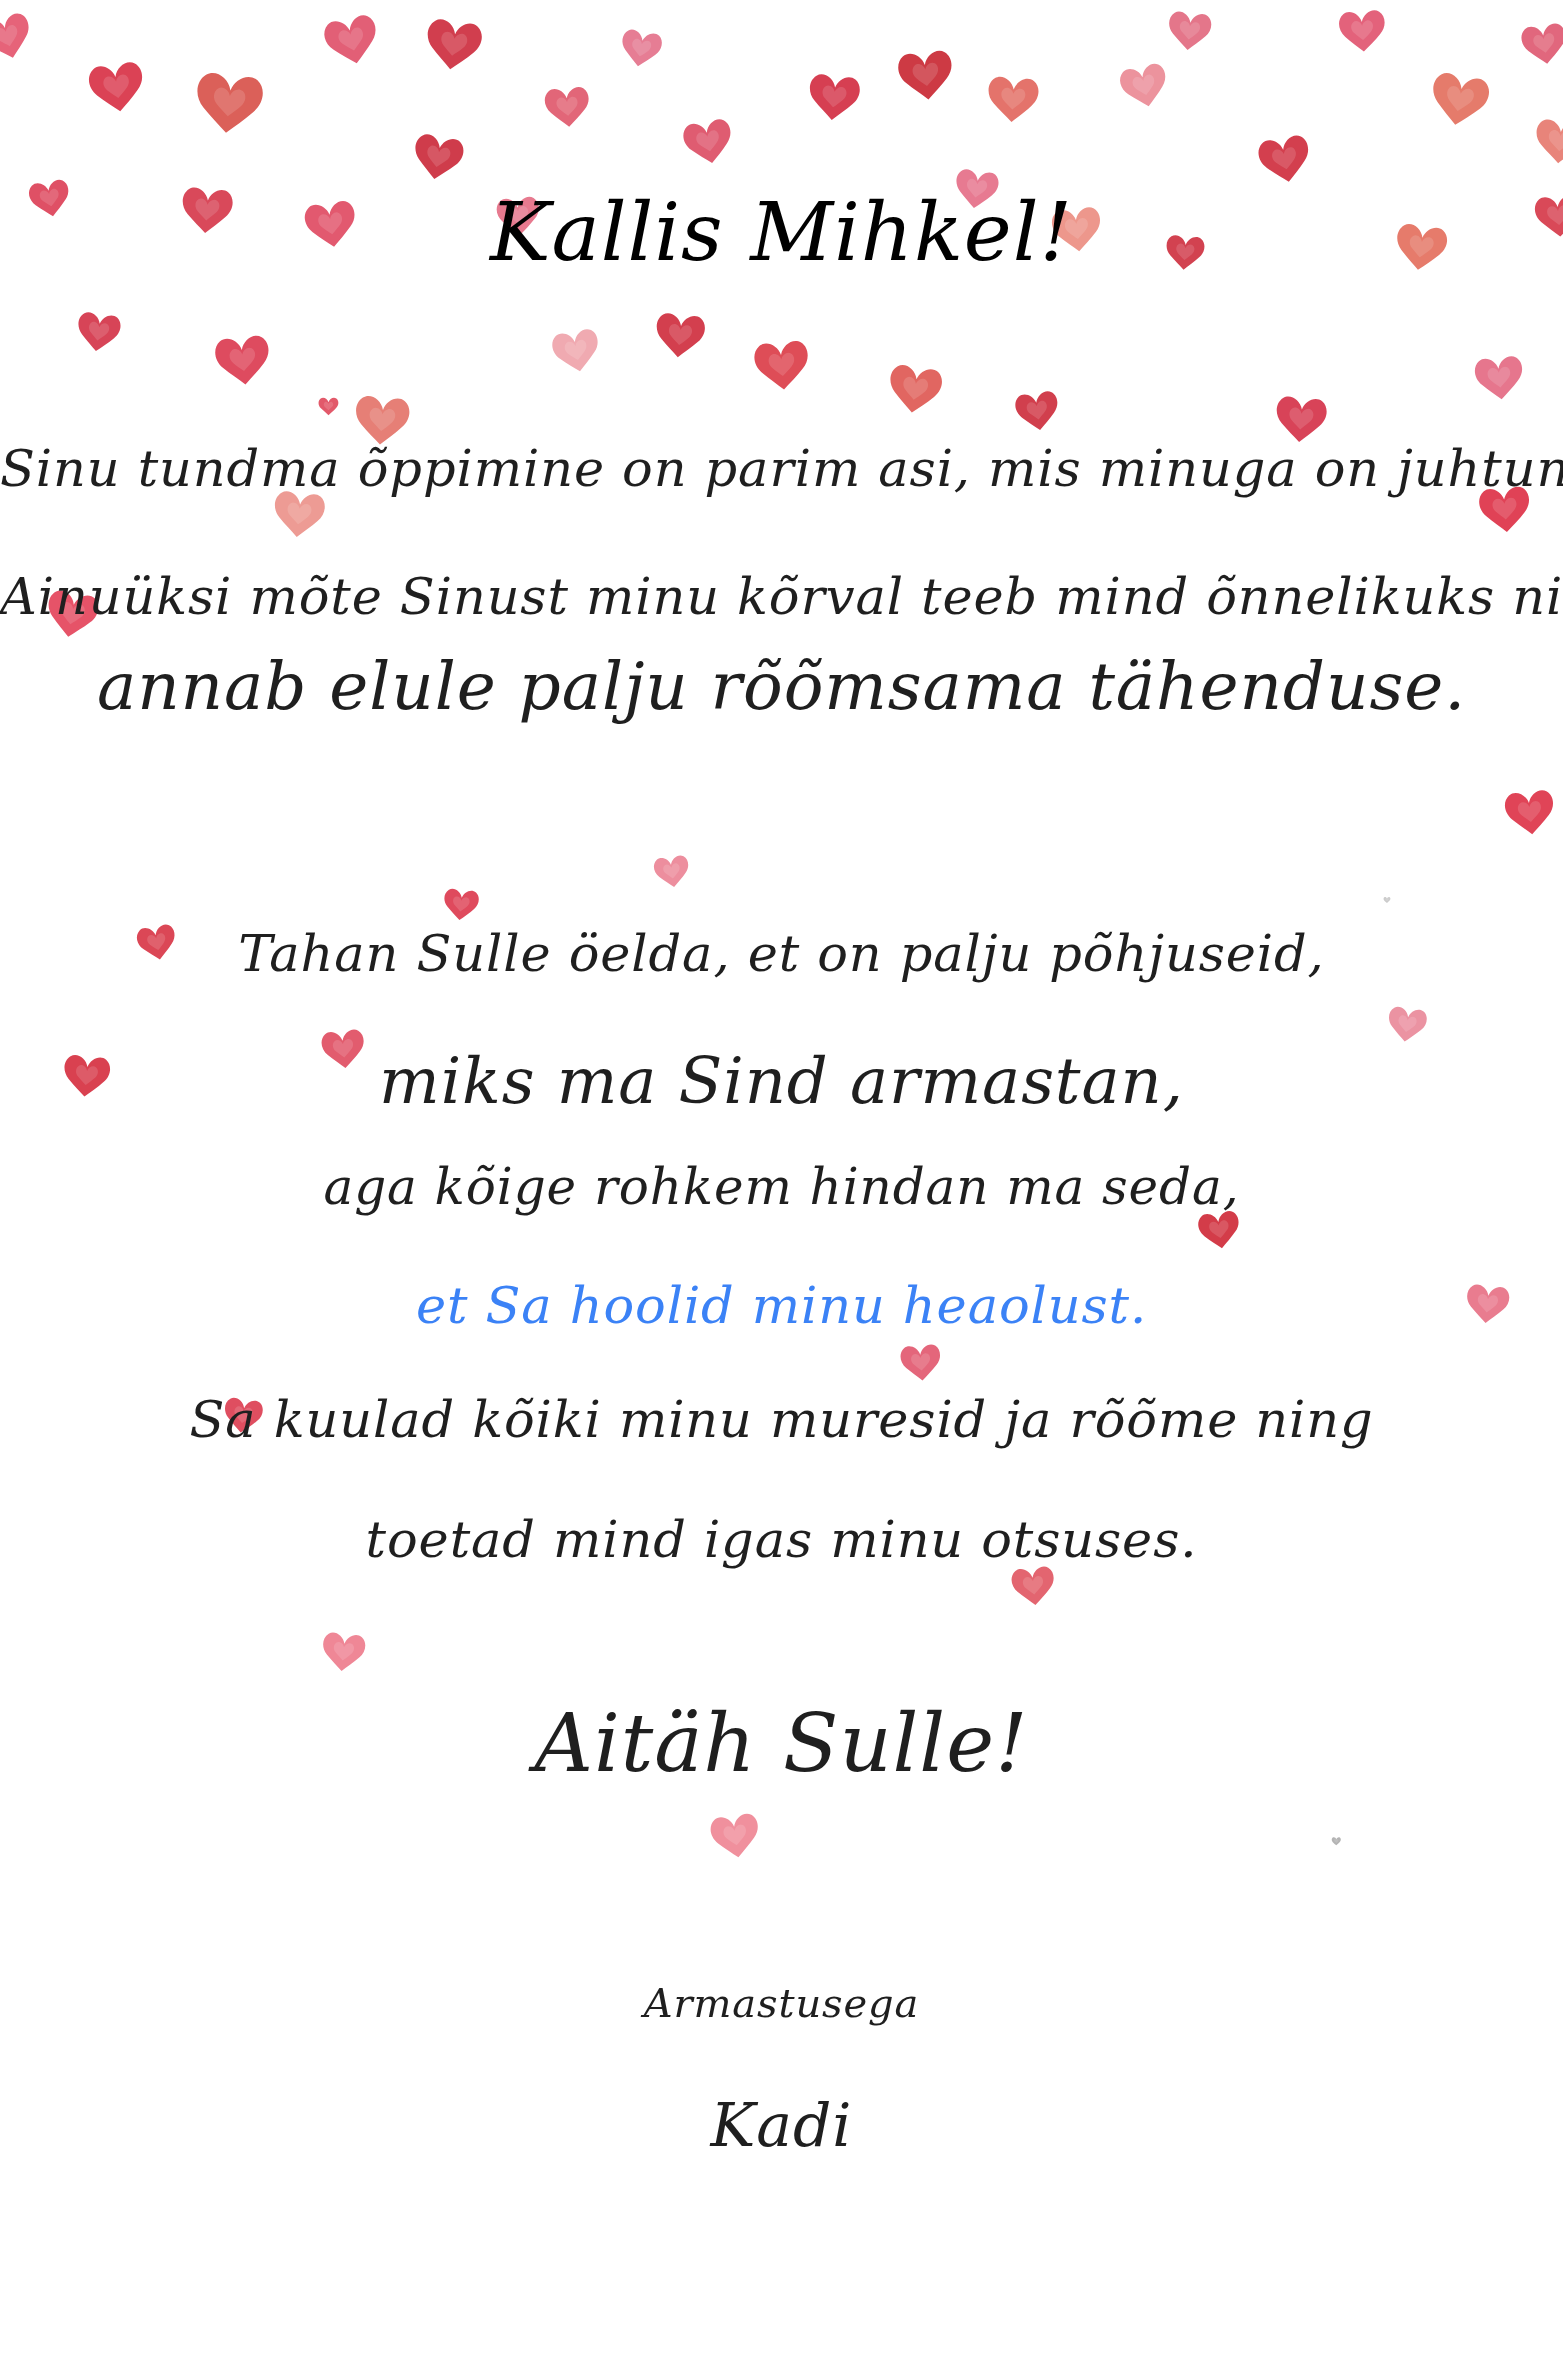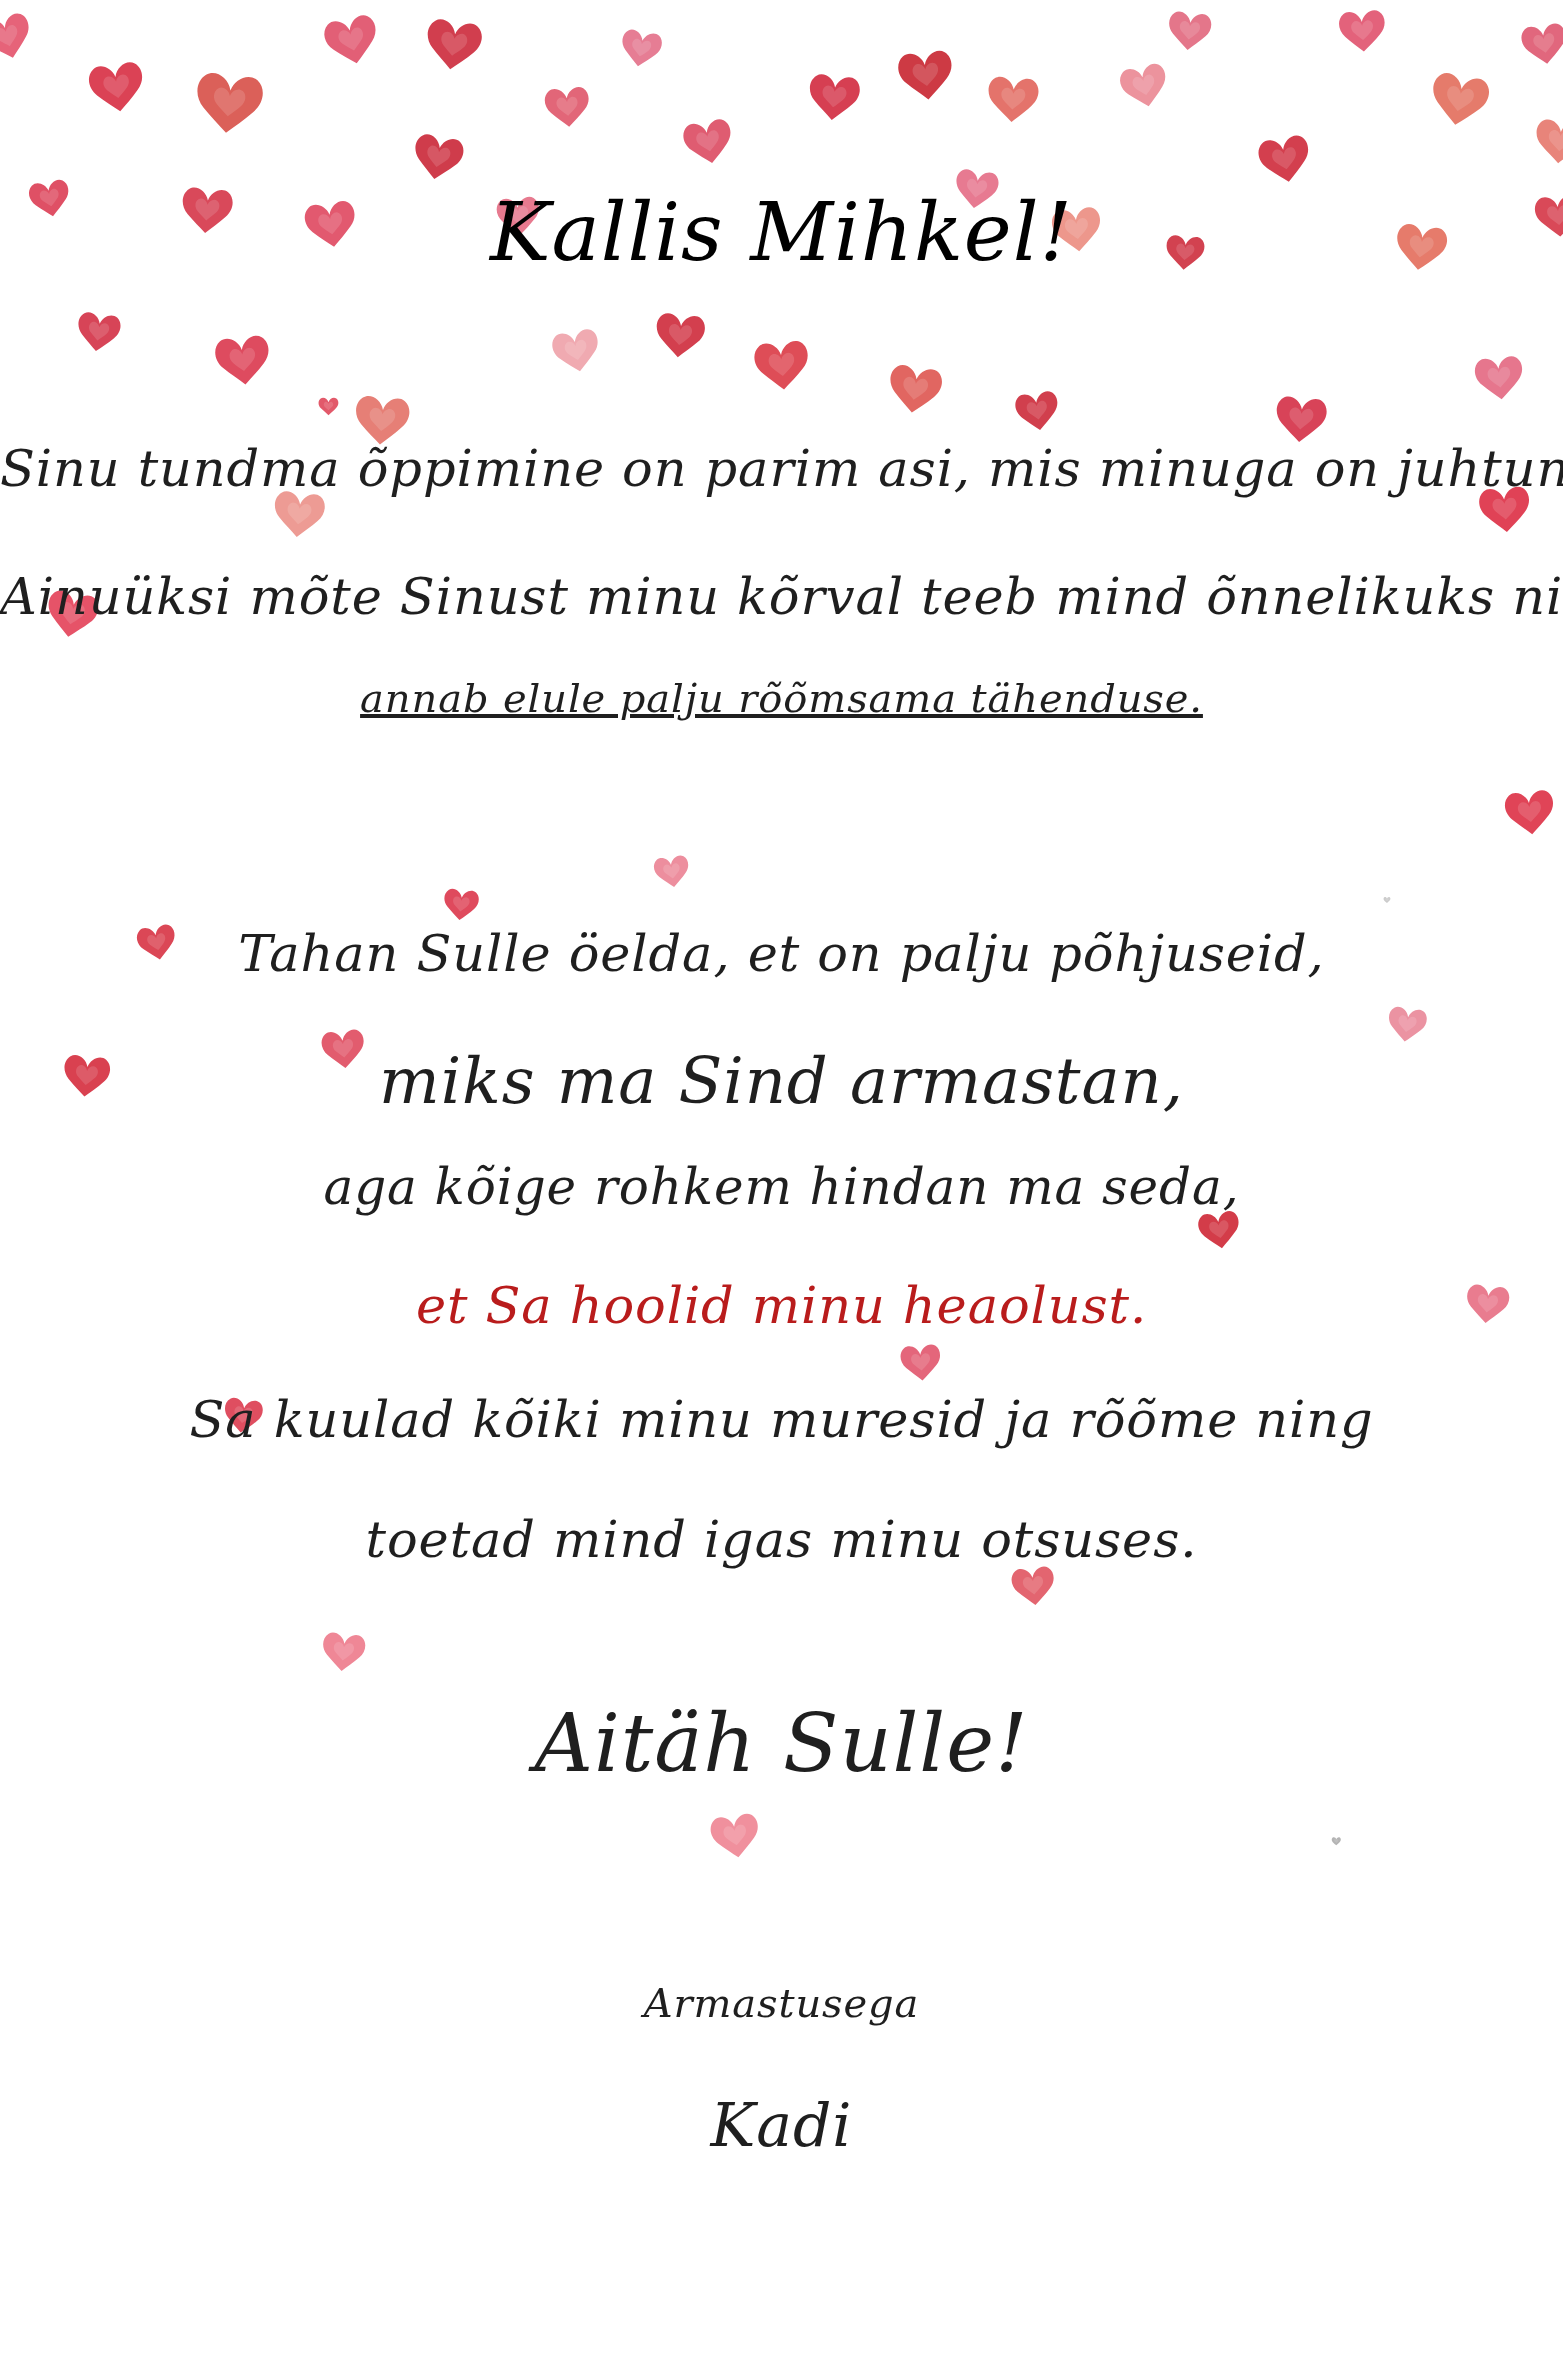--- a/index.html
+++ b/index.html
@@ -33,21 +33,21 @@
     text-align: center;
     font-style: italic;
     color: #1f1f1f;
     white-space: nowrap;
     letter-spacing: 0.9px;
     line-height: 1.15;
   }
   .greeting   { top: 186px;  font-size: 81px; }
   .p1-l0      { top: 440px;  font-size: 51px; }
   .p1-l1      { top: 568px;  font-size: 51px; }
-  .p1-l2      { top: 675px;  font-size: 40px; text-decoration: underline; }
+  .p1-l2      { top: 649px;  font-size: 66px; }
   .p2-l0      { top: 925px; font-size: 51px; }
   .p2-l1      { top: 1045px; font-size: 64px; }
   .p2-l2      { top: 1159px; font-size: 50px; }
   .p2-l3      { top: 1277px; font-size: 51px; }
   .p2-l4      { top: 1391px; font-size: 51px; }
   .p2-l5      { top: 1511px; font-size: 51px; }
   .thanks     { top: 1697px; font-size: 81px; }
   .signoff    { top: 1980px; font-size: 40px; }
   .signature  { top: 2091px; font-size: 60px; }
   .defs-holder { position: absolute; width: 0; height: 0; overflow: hidden; }
@@ -245,21 +245,21 @@
 
   <div class="txt greeting" style="color: #000000;">Kallis Mihkel!</div>
 
   <div class="txt p1-l0" style="color: rgb(31, 31, 31);">Sinu tundma õppimine on parim asi, mis minuga on juhtunud.</div>
   <div class="txt p1-l1" style="color: rgb(31, 31, 31);">Ainuüksi mõte Sinust minu kõrval teeb mind õnnelikuks ning</div>
   <div class="txt p1-l2" style="color: rgb(31, 31, 31);">annab elule palju rõõmsama tähenduse.</div>
 
   <div class="txt p2-l0" style="color: rgb(31, 31, 31);">Tahan Sulle öelda, et on palju põhjuseid,</div>
   <div class="txt p2-l1" style="color: rgb(31, 31, 31);">miks ma Sind armastan,</div>
   <div class="txt p2-l2" style="color: rgb(31, 31, 31);">aga kõige rohkem hindan ma seda,</div>
-  <div class="txt p2-l3" style="color: #b91c1c;">et Sa hoolid minu heaolust.</div>
+  <div class="txt p2-l3" style="color: #3b82f6;">et Sa hoolid minu heaolust.</div>
   <div class="txt p2-l4" style="color: rgb(31, 31, 31);">Sa kuulad kõiki minu muresid ja rõõme ning</div>
   <div class="txt p2-l5" style="color: rgb(31, 31, 31);">toetad mind igas minu otsuses.</div>
 
   <div class="txt thanks" style="color: rgb(31, 31, 31);">Aitäh Sulle!</div>
   <div class="txt signoff" style="color: rgb(31, 31, 31);">Armastusega</div>
   <div class="txt signature" style="color: rgb(31, 31, 31);">Kadi</div>
 
 </div>
 
 

